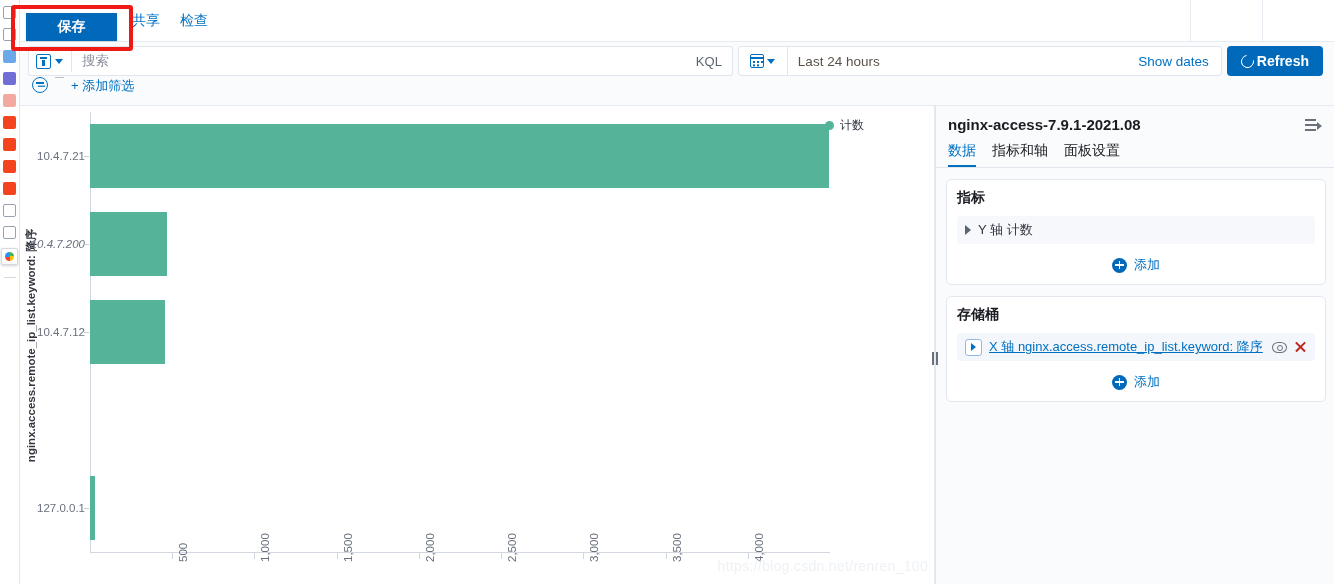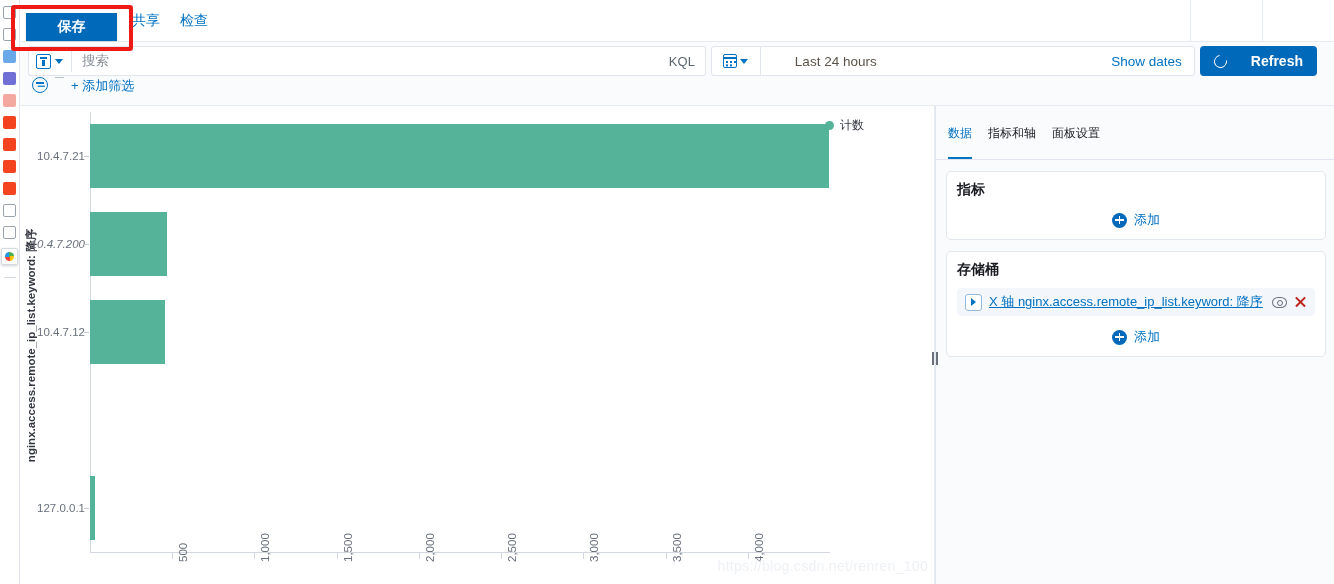--- a/index.html
+++ b/index.html
@@ -157,21 +157,20 @@
     cursor: pointer;
   }
   .datebox {
     margin-left: 5px;
     height: 30px;
     background: #fff;
     border: 1px solid #e0e5ee;
     border-radius: 3px;
     display: flex; align-items: stretch;
     width: 484px;
-    gap: 24px;
   }
   .cal-btn {
     width: 49px; display: flex; align-items: center;
     justify-content: center; gap: 3px;
     border-right: 1px solid #e0e5ee;
     cursor: pointer;
   }
   .cal-glyph {
     width: 14px; height: 14px; border: 1.4px solid #0071c2;
     border-radius: 2px; position: relative;
@@ -189,25 +188,25 @@
     flex: 1 1 auto; display: flex; align-items: center;
     padding-left: 10px;
     font-size: 13.5px; color: #5a5248;
     cursor: pointer;
   }
   .show-dates {
     display: flex; align-items: center; padding-right: 12px;
     font-size: 13.5px; color: #0071c2; cursor: pointer;
   }
   .refresh-btn {
-    margin-left: 5px; margin-right: 13px;
+    margin-left: 5px; margin-right: 7px;
     height: 30px; padding: 0 14px;
     background: #0169ba; color: #fff;
     border-radius: 4px;
-    display: flex; align-items: center; gap: 24px;
+    display: flex; align-items: center; gap: 3px;
     font-size: 14px; font-weight: 600; cursor: pointer;
   }
   .refresh-glyph {
     width: 13px; height: 13px;
     border: 1.8px solid #fff; border-radius: 50%;
     border-top-color: transparent;
     transform: rotate(35deg);
   }
 
   
@@ -353,22 +352,22 @@
     border-top:4px solid transparent;
     border-bottom:4px solid transparent;
     border-left:5px solid #6a717d;
   }
   .side-tabs {
     display: flex; gap: 16px;
     padding: 9px 12px 0 12px;
     border-bottom: 1px solid #e1e6ee;
   }
   .side-tab {
-    font-size: 12px; color: #1a1c21;
-    padding-bottom: 17px; cursor: pointer;
+    font-size: 14px; color: #1a1c21;
+    padding-bottom: 7px; cursor: pointer;
   }
   .side-tab.active {
     color: #0071c2;
     box-shadow: inset 0 -2px 0 #0071c2;
   }
   .card {
     margin: 11px 8px 0 10px;
     background: #fff;
     border: 1px solid #e3e7ee;
     border-radius: 5px;
@@ -569,29 +568,42 @@
 
         <div class="watermark">https://blog.csdn.net/renren_100</div>
       </div>
 
       <div class="resize-handle">
         <i></i>
           <i></i>
       </div>
 
       <div class="side">
+        <div class="side-head">
+          <div class="side-title">nginx-access-7.9.1-2021.08</div>
+          <div class="collapse-icon">
+            <i></i>
+              <i></i>
+              <i></i>
+              <span class="arrow"></span>
+          </div>
+        </div>
 
         <div class="side-tabs">
           <div class="side-tab active">数据</div>
           <div class="side-tab">指标和轴</div>
           <div class="side-tab">面板设置</div>
         </div>
 
         <div class="card">
           <div class="card-title">指标</div>
+          <div class="agg-row">
+            <span class="caret-plain"></span>
+            <span class="agg-label">Y 轴 计数</span>
+          </div>
           <div class="add-row">
             <span class="plus-circle"></span>
             <span class="add-text">添加</span>
           </div>
         </div>
 
         <div class="card">
           <div class="card-title">存储桶</div>
           <div class="agg-row bucket">
             <span class="caret-box"></span>

